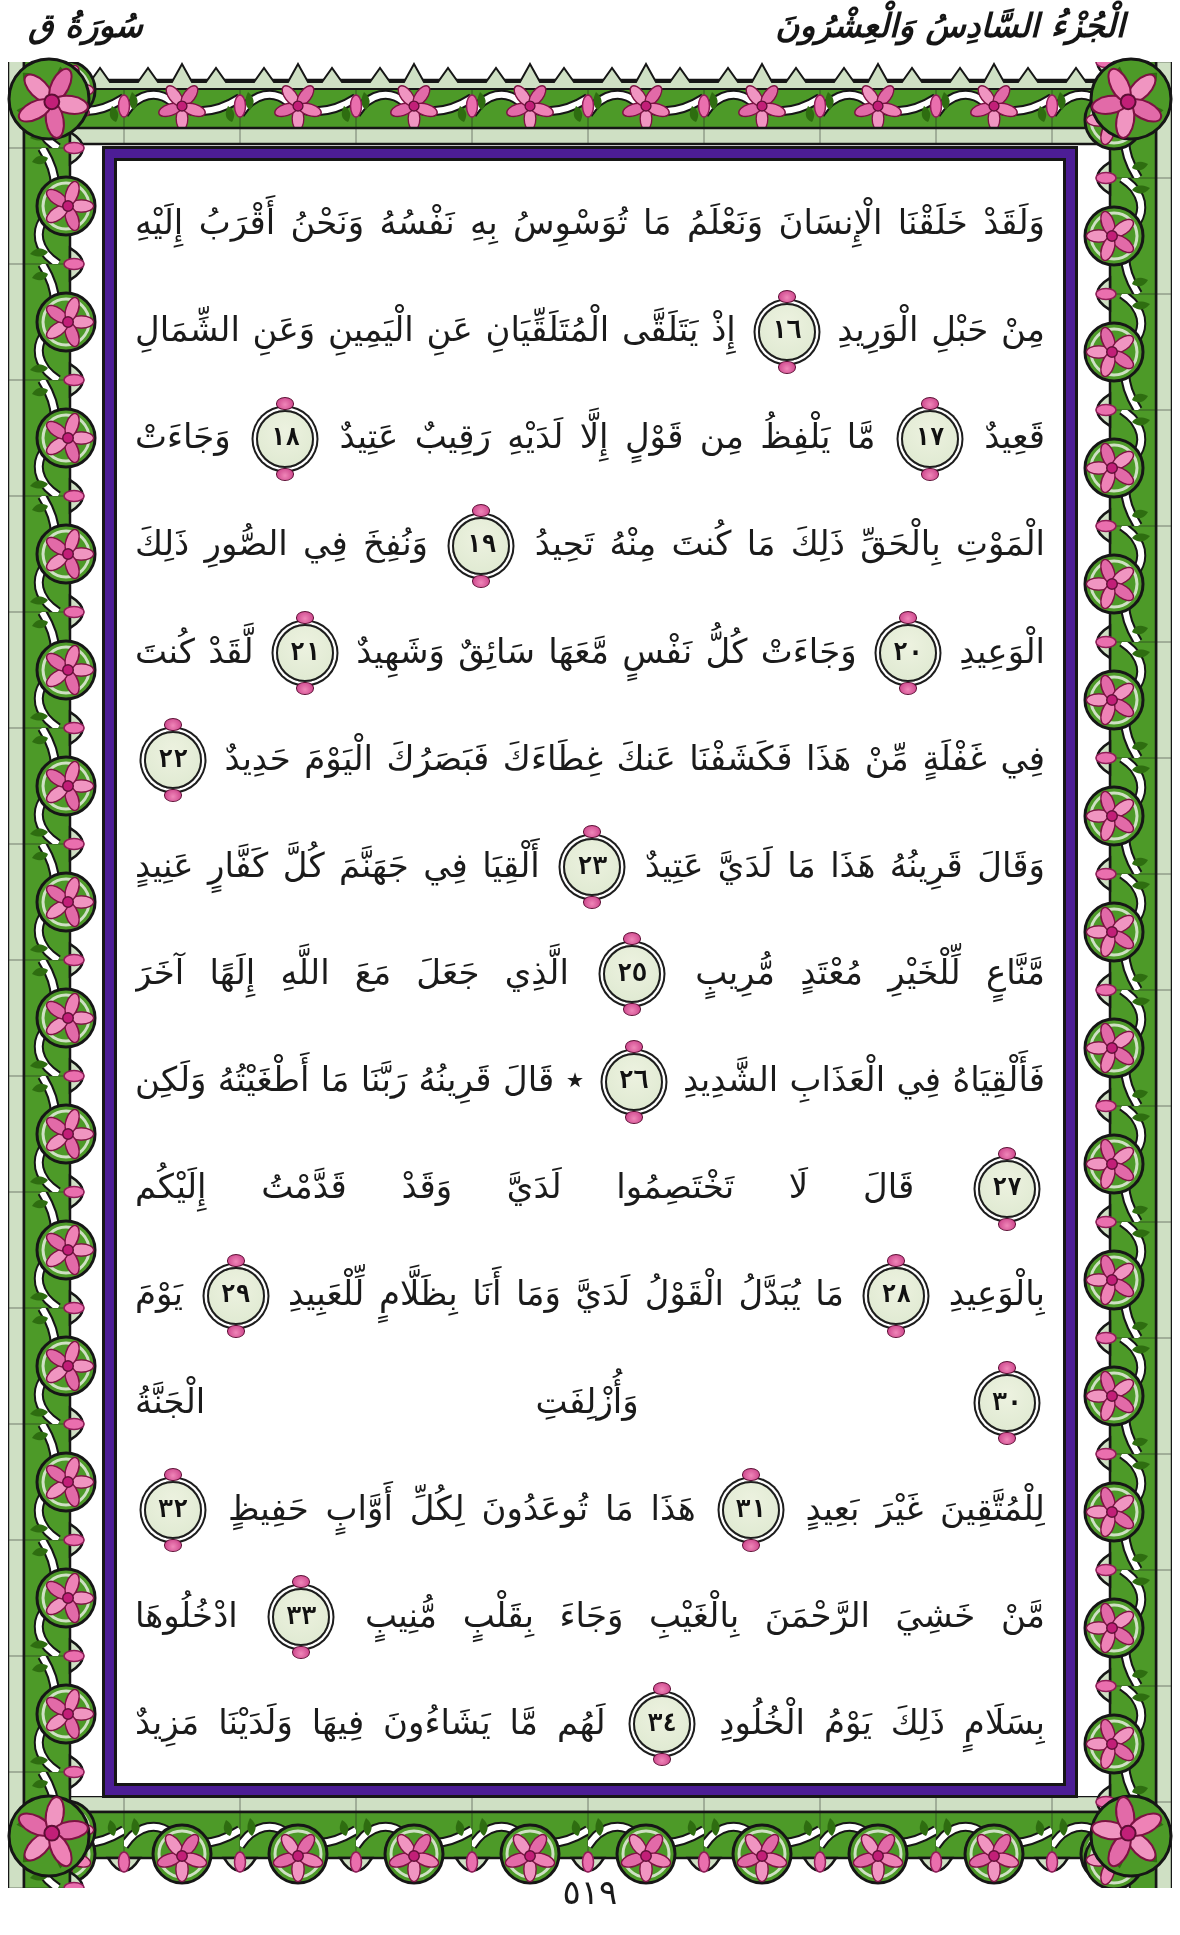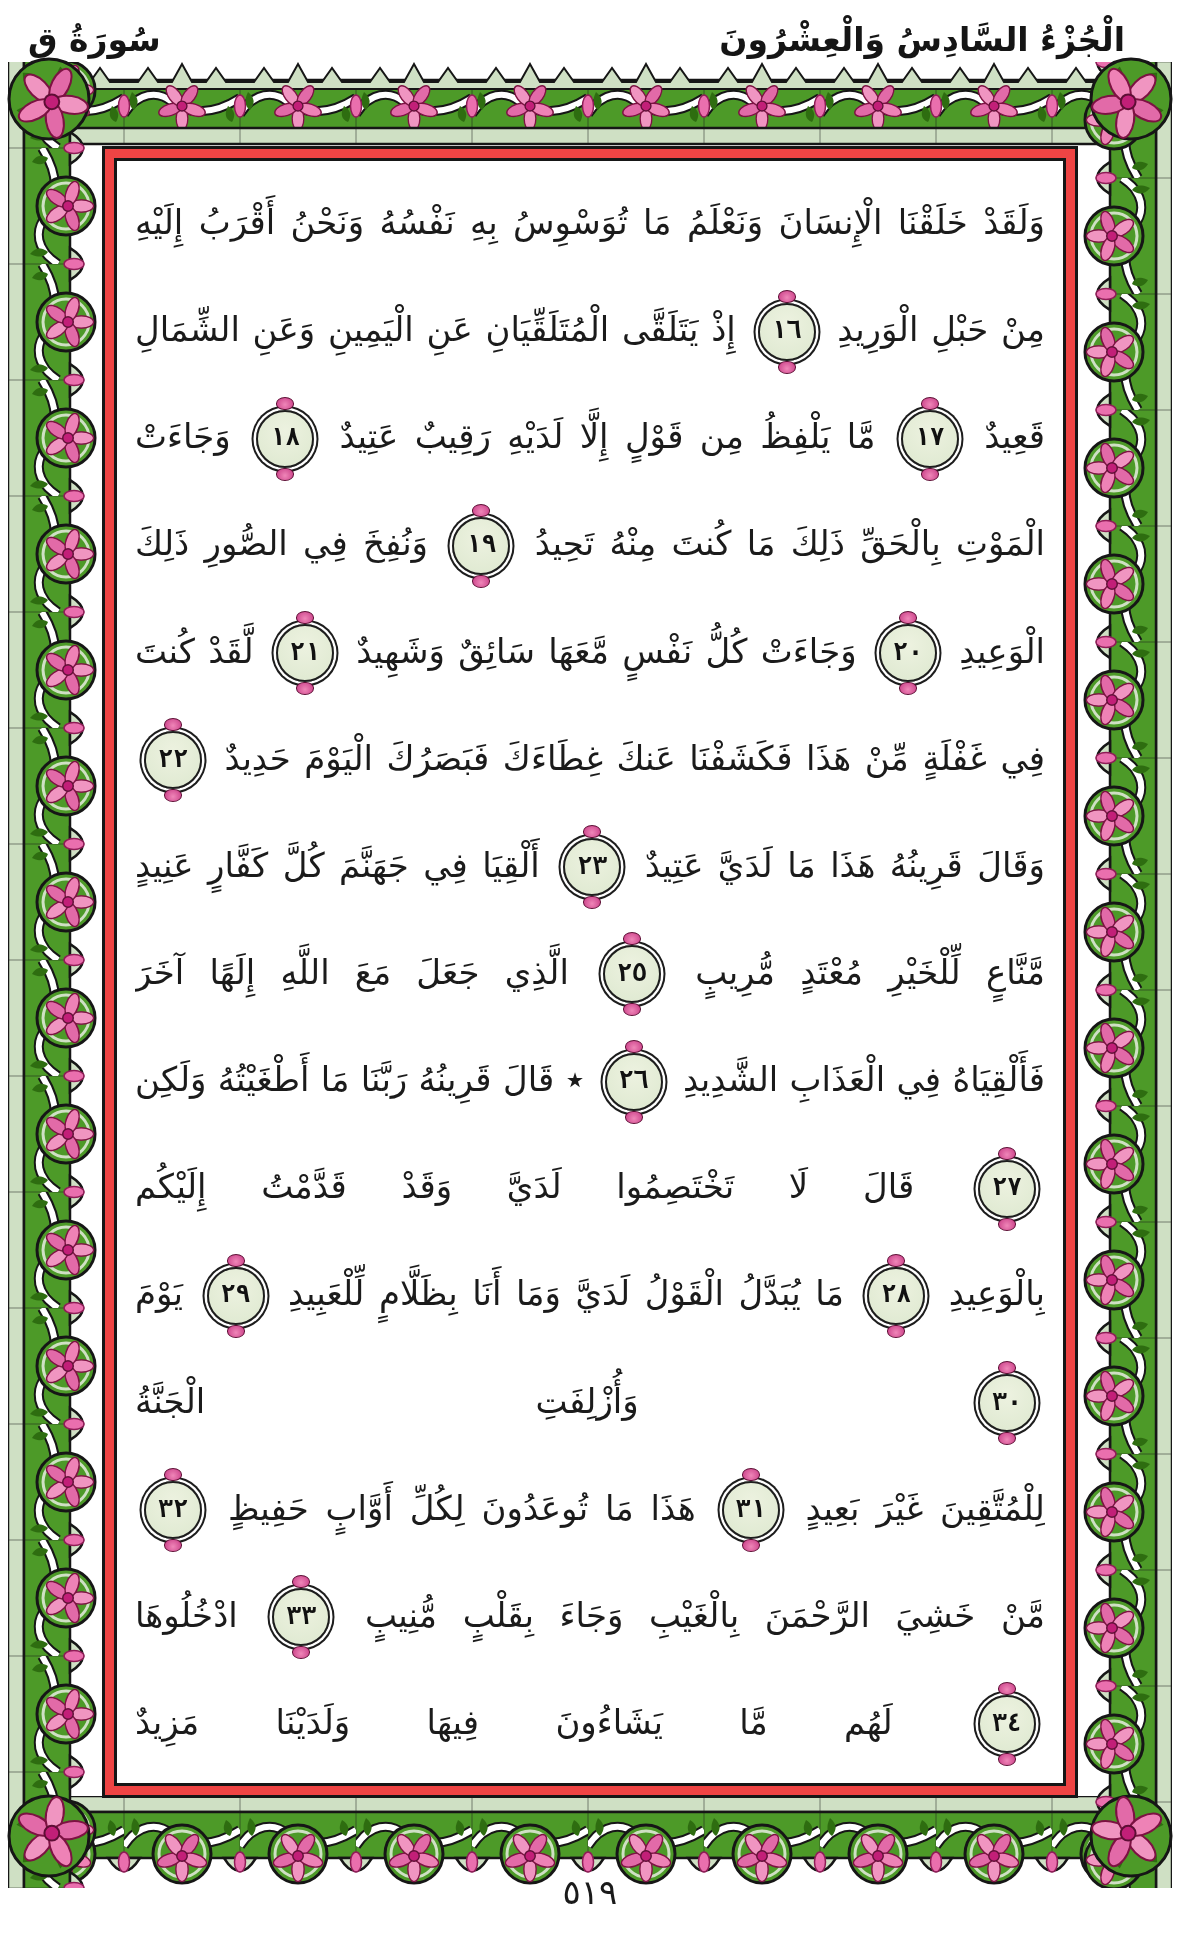--- a/index.html
+++ b/index.html
@@ -1,38 +1,38 @@
 <!DOCTYPE html>
 <html lang="ar"><head>
 <meta charset="utf-8">
 <style>
   html,body{margin:0;padding:0;background:#ffffff;}
   .page{
     position:relative;width:1180px;height:1935px;background:#ffffff;
     font-family:"DejaVu Sans",sans-serif;overflow:hidden;
   }
   
-  .hdr{position:absolute;top:20px;font-size:33px;font-weight:bold;color:#151515;direction:rtl;white-space:nowrap;}
+  .hdr{position:absolute;top:6px;font-size:33px;font-weight:bold;color:#151515;direction:rtl;white-space:nowrap;font-style:italic;}
   .hdr-juz{right:55px;}
   .hdr-surah{left:28px;}
   
   .strip{position:absolute;display:block;}
   .strip-top{left:8px;top:62px;width:1164px;height:84px;}
   .strip-bottom{left:8px;top:1796px;width:1164px;height:92px;}
   .strip-left{left:8px;top:1888px;width:1826px;height:92px;transform-origin:0 0;transform:rotate(-90deg);}
   .strip-right{left:1172px;top:62px;width:1826px;height:92px;transform-origin:0 0;transform:rotate(90deg);}
   .corner{position:absolute;width:86px;height:86px;}
   .corner-tl{left:6px;top:56px;transform:rotate(-45deg);}
   .corner-tr{left:1088px;top:56px;transform:rotate(45deg);}
   .corner-bl{left:6px;top:1793px;transform:rotate(-135deg);}
   .corner-br{left:1088px;top:1793px;transform:rotate(135deg);}
   
   .frame{
     position:absolute;left:102px;top:146px;width:976px;height:1652px;
-    border:3px solid #161616;background:#ef4444;padding:9px;box-sizing:border-box;
+    border:3px solid #161616;background:#4c1d95;padding:9px;box-sizing:border-box;
   }
   .frame-inner{
     width:100%;height:100%;box-sizing:border-box;background:#ffffff;
     border:3px solid #161616;padding:10px 18px;
   }
   
   .text-block{
     width:100%;height:100%;direction:rtl;display:flex;flex-direction:column;
     justify-content:space-between;
   }
@@ -196,21 +196,21 @@
               <span class="ayah-num">٣٠</span>
             </span> <span>وَأُزْلِفَتِ الْجَنَّةُ</span> </div>
           <div class="line"><span>لِلْمُتَّقِينَ غَيْرَ بَعِيدٍ</span> <span class="ayah">
               <span class="ayah-num">٣١</span>
             </span> <span>هَذَا مَا تُوعَدُونَ لِكُلِّ أَوَّابٍ حَفِيظٍ</span> <span class="ayah">
               <span class="ayah-num">٣٢</span>
             </span> </div>
           <div class="line"><span>مَّنْ خَشِيَ الرَّحْمَنَ بِالْغَيْبِ وَجَاءَ بِقَلْبٍ مُّنِيبٍ</span> <span class="ayah">
               <span class="ayah-num">٣٣</span>
             </span> <span>ادْخُلُوهَا</span> </div>
-          <div class="line"> <span class="ayah">
+          <div class="line"><span>بِسَلَامٍ ذَلِكَ يَوْمُ الْخُلُودِ</span> <span class="ayah">
               <span class="ayah-num">٣٤</span>
             </span> <span>لَهُم مَّا يَشَاءُونَ فِيهَا وَلَدَيْنَا مَزِيدٌ</span>  </div>
         </div>
     </div>
   </div>
 
   <div class="pageno">٥١٩</div>
 
 </div>
 

